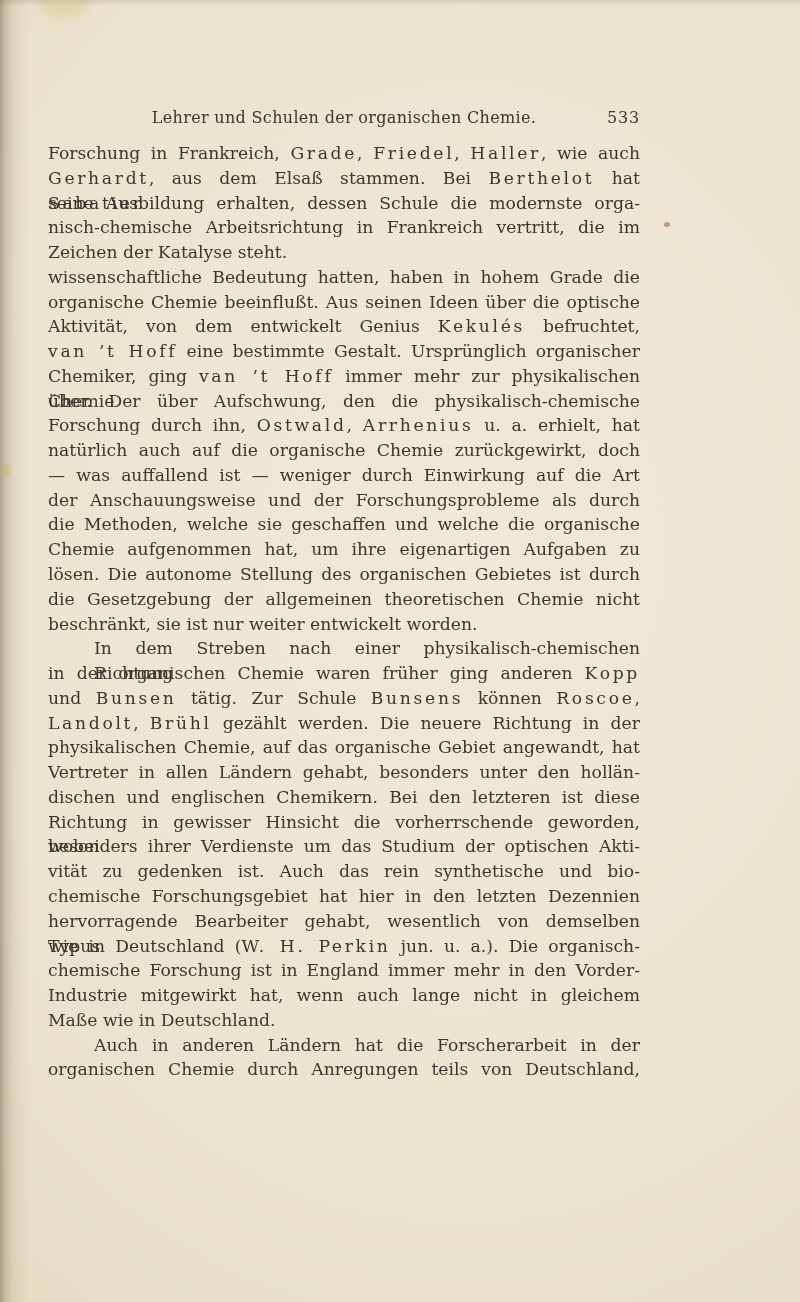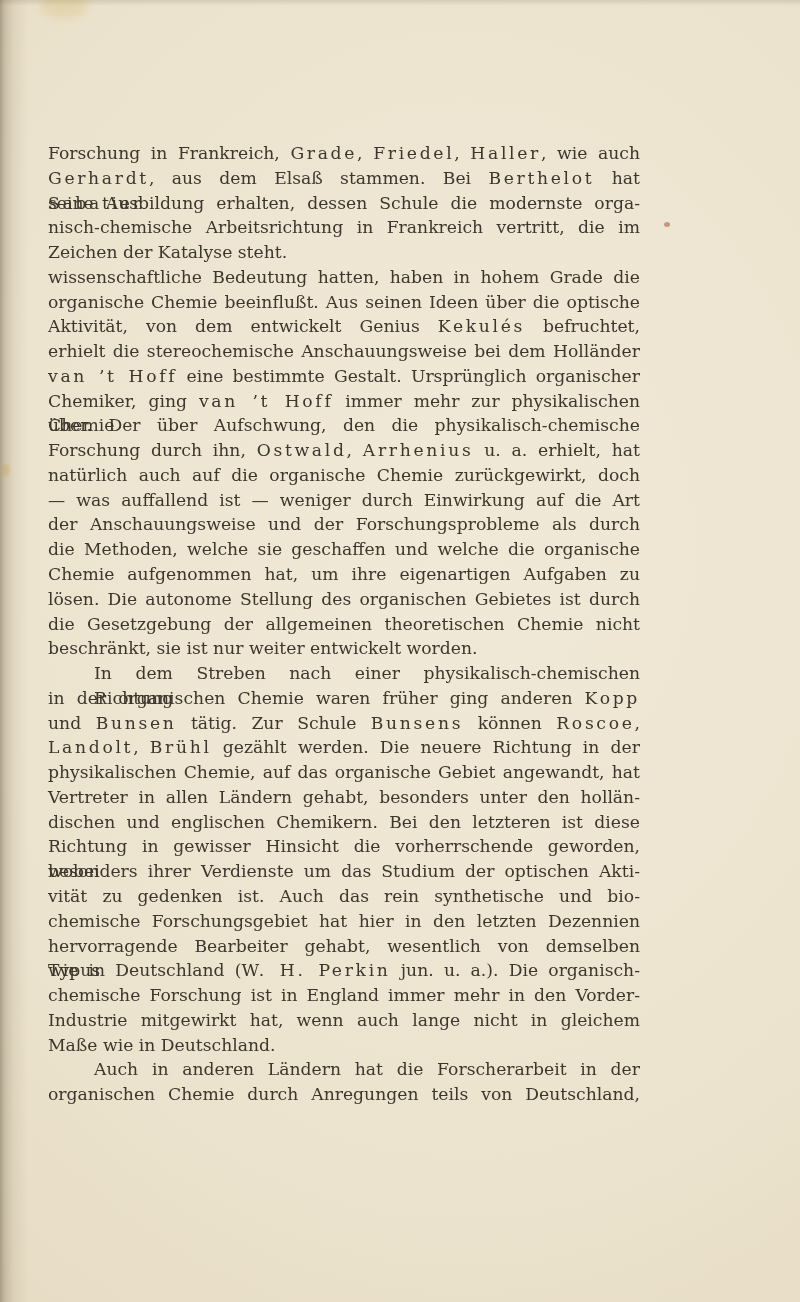--- a/index.html
+++ b/index.html
@@ -54,31 +54,34 @@
 </head>
 <body>
 
 <div id="book-page">
   <div class="edge-left"></div>
   <div class="edge-top"></div>
   <div class="stain-top-left"></div>
   <div class="fleck-left-edge"></div>
   <div class="fleck-right"></div>
 
+  <div id="page-header">
+    <span id="running-title">Lehrer und Schulen der organischen Chemie.</span>
+    <span id="page-number">533</span>
+  </div>
 
   <div id="text-block">
       <div class="line j"><span>Forschung in Frankreich, </span><span class="sperr">Grade</span><span>, </span><span class="sperr">Friedel</span><span>, </span><span class="sperr">Haller</span><span>, wie auch</span></div>
       <div class="line j"><span class="sperr">Gerhardt</span><span>, aus dem Elsaß stammen. Bei </span><span class="sperr">Berthelot</span><span> hat </span><span class="sperr">Sabatier</span></div>
       <div class="line j"><span>seine Ausbildung erhalten, dessen Schule die modernste orga-</span></div>
       <div class="line j"><span>nisch-chemische Arbeitsrichtung in Frankreich vertritt, die im</span></div>
       <div class="line"><span>Zeichen der Katalyse steht.</span></div>
       <div class="line j"><span>wissenschaftliche Bedeutung hatten, haben in hohem Grade die</span></div>
       <div class="line j"><span>organische Chemie beeinflußt. Aus seinen Ideen über die optische</span></div>
       <div class="line j"><span>Aktivität, von dem entwickelt Genius </span><span class="sperr">Kekulés</span><span> befruchtet,</span></div>
-      <div class="line j"><span>erhielt die stereochemische Anschauungsweise bei dem Holländer</span></div>
       <div class="line j"><span class="sperr">van ’t Hoff</span><span> eine bestimmte Gestalt. Ursprünglich organischer</span></div>
       <div class="line j"><span>Chemiker, ging </span><span class="sperr">van ’t Hoff</span><span> immer mehr zur physikalischen Chemie</span></div>
       <div class="line j"><span>über. Der über Aufschwung, den die physikalisch-chemische</span></div>
       <div class="line j"><span>Forschung durch ihn, </span><span class="sperr">Ostwald</span><span>, </span><span class="sperr">Arrhenius</span><span> u. a. erhielt, hat</span></div>
       <div class="line j"><span>natürlich auch auf die organische Chemie zurückgewirkt, doch</span></div>
       <div class="line j"><span>— was auffallend ist — weniger durch Einwirkung auf die Art</span></div>
       <div class="line j"><span>der Anschauungsweise und der Forschungsprobleme als durch</span></div>
       <div class="line j"><span>die Methoden, welche sie geschaffen und welche die organische</span></div>
       <div class="line j"><span>Chemie aufgenommen hat, um ihre eigenartigen Aufgaben zu</span></div>
       <div class="line j"><span>lösen. Die autonome Stellung des organischen Gebietes ist durch</span></div>

